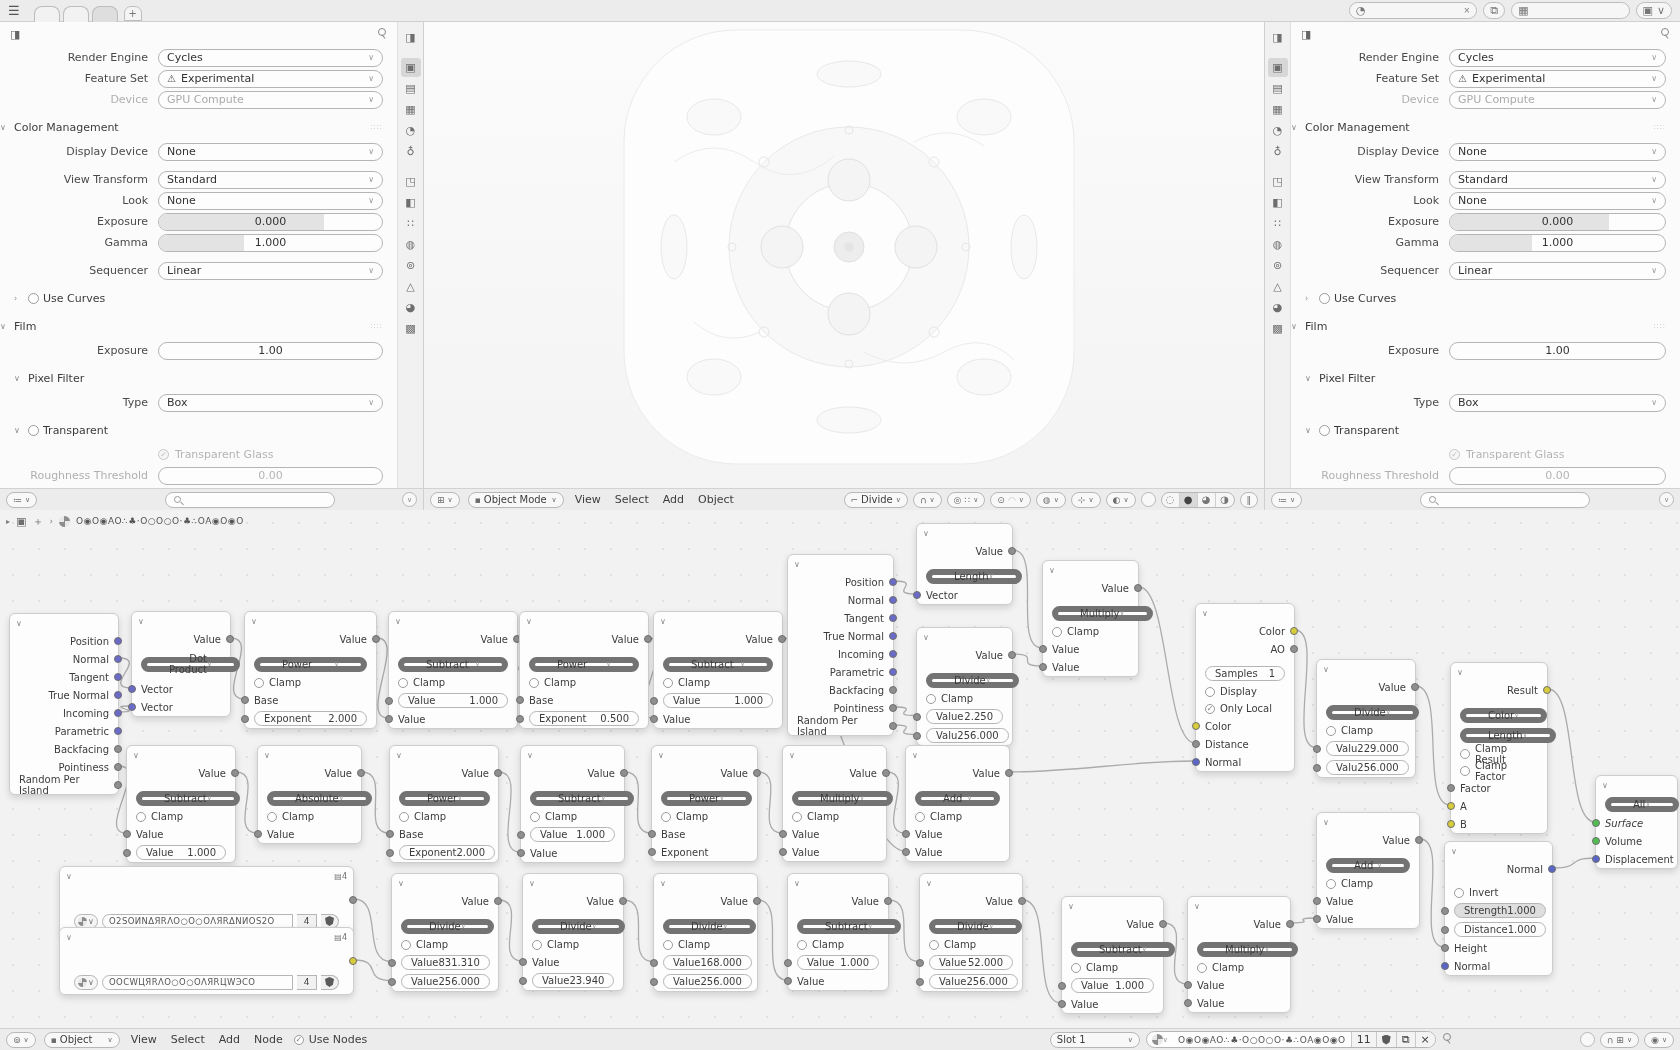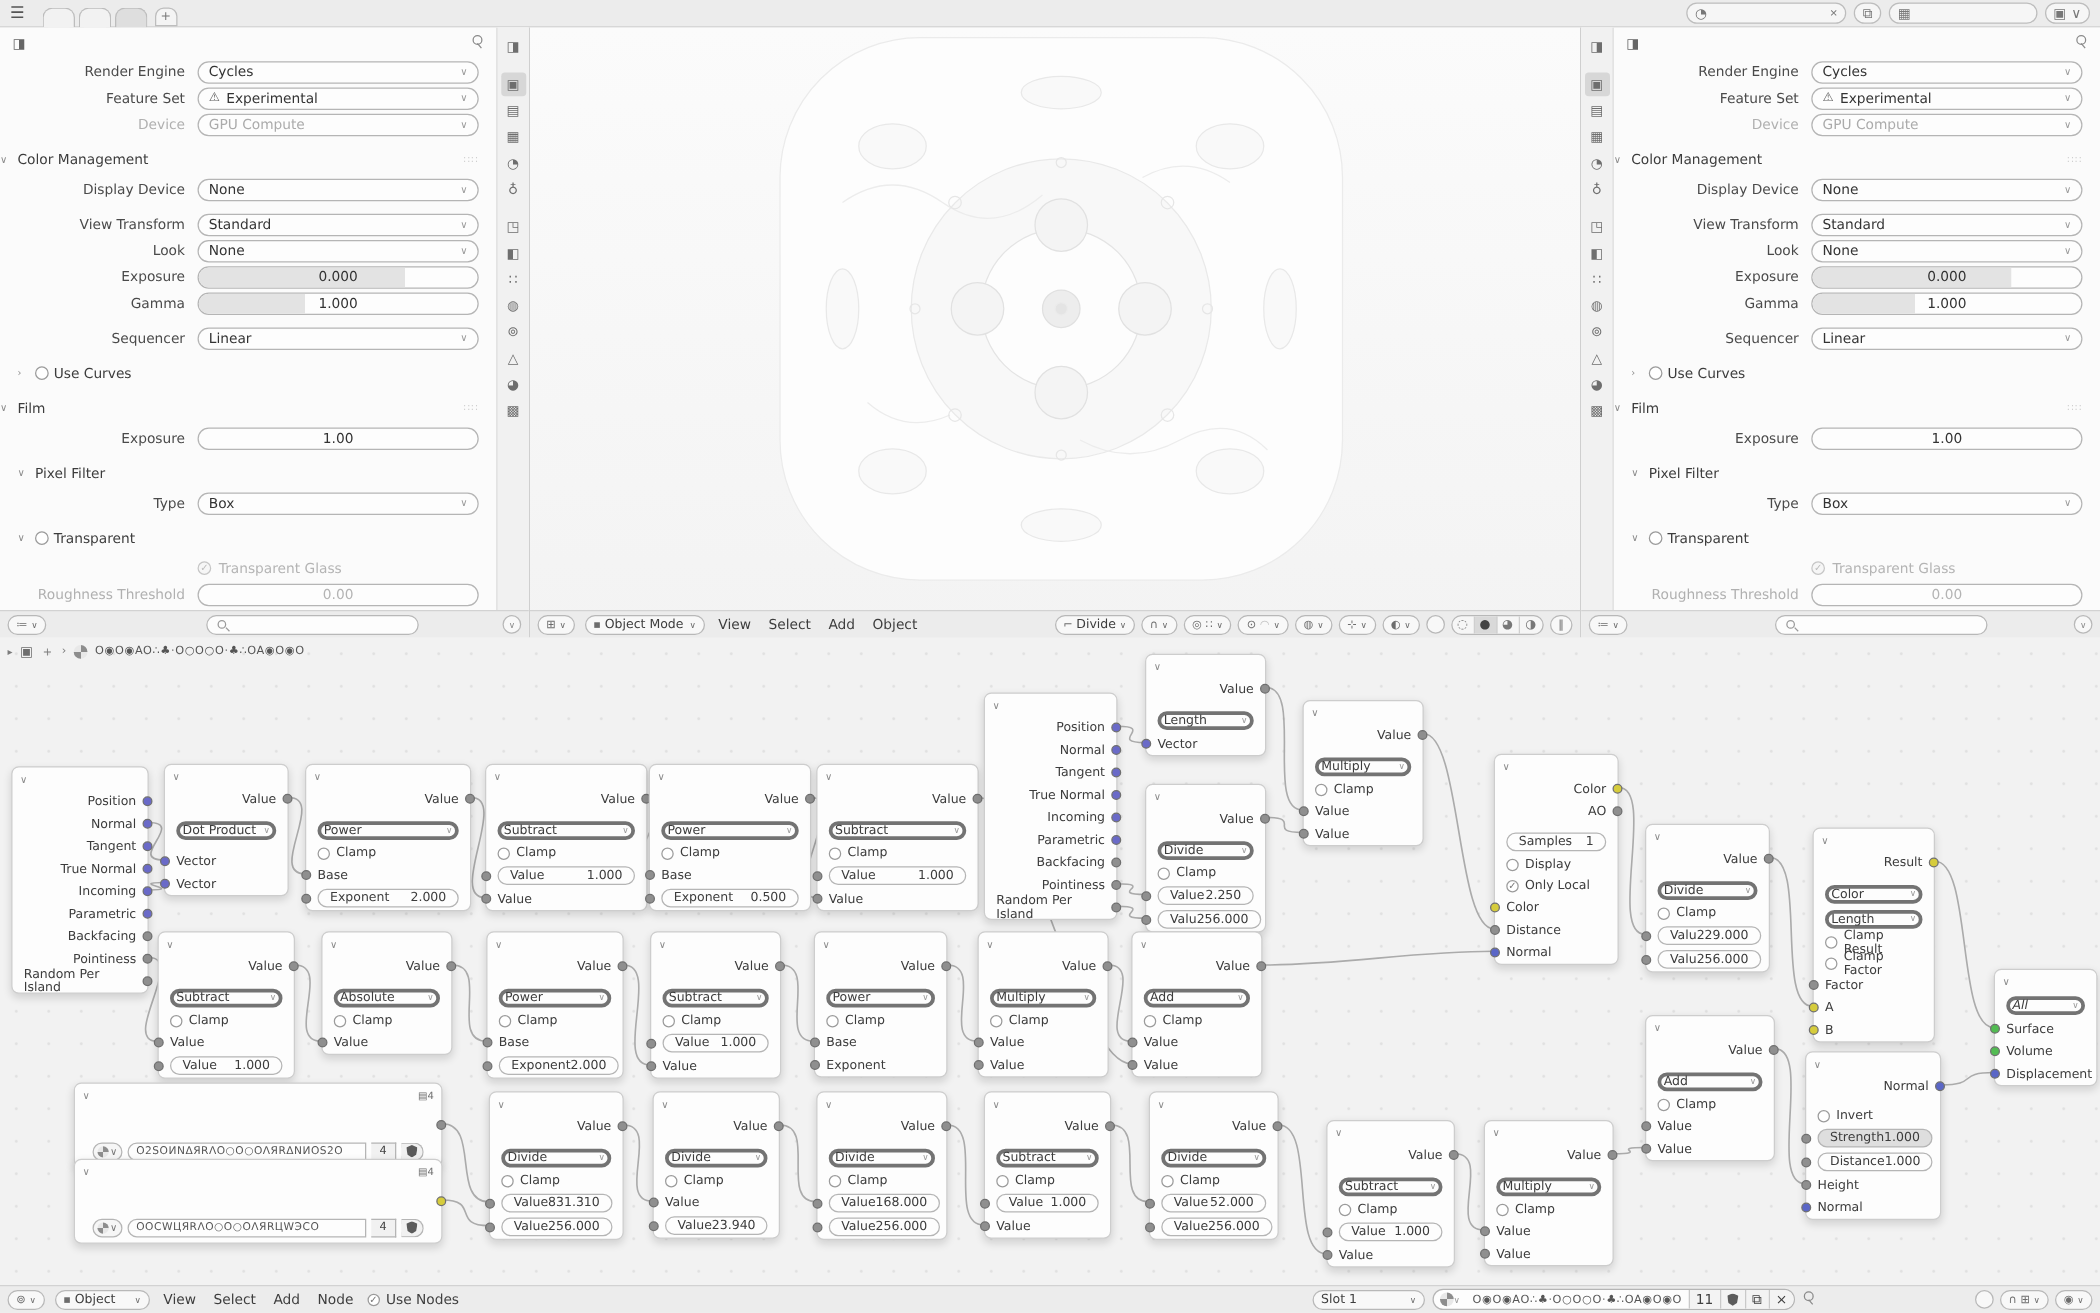--- a/index.html
+++ b/index.html
@@ -97,22 +97,22 @@
   .ne-footer{ position:absolute; left:0; right:0; bottom:0; height:22px; background:#ececec;
     border-top:1px solid #d2d2d2; display:flex; align-items:center; gap:8px; padding:0 6px; z-index:6; }
   .matname{ font-size:9px; letter-spacing:.5px; color:#555; }
 
   .node{ position:absolute; background:#fdfdfd; border:1px solid #cdcdcd; border-radius:6px;
     box-shadow:0 3px 7px rgba(0,0,0,.14); font-size:10px; color:#3c3c3c; z-index:2; }
   .node-header{ height:18px; display:flex; align-items:center; padding:0 6px; color:#8a8a8a; font-size:8px; }
   .node-header .badge{ margin-left:auto; font-size:8px; color:#6f6f6f; }
   .nrow{ position:relative; display:flex; align-items:center; padding:0 9px; }
   .nrow.out{ justify-content:flex-end; }
-  .ndd{ flex:1; display:flex; align-items:center; border:3px solid #737373; border-radius:9px; height:15px;
-    padding:0 2px; background:#fdfdfd; color:#3c3c3c;text-align:right; }
+  .ndd{ flex:1; display:flex; align-items:center; border:6px solid #737373; border-radius:9px; height:15px;
+    padding:0 22px; background:#fdfdfd; color:#3c3c3c;text-align:right; }
   .ndd .chev{ margin-left:auto; color:#9a9a9a; font-size:7px; }
   .nfld{ flex:1; display:flex; align-items:center; justify-content:space-between; border:1px solid #b5b5b5;
     border-radius:9px; height:15px; padding:0 9px; background:#fdfdfd; }
   .nfld.hl{ background:#dedede; }
   .nchk{ display:flex; align-items:center; gap:5px; }
   .nchk .chkcirc{ width:10px; height:10px; }
   .sock{ position:absolute; width:8px; height:8px; border-radius:50%; border:1px solid #6f6f6f; top:50%;
     margin-top:-4px; z-index:3; }
   .sock.left{ left:-4px; } .sock.right{ right:-4px; }
   .db-row{ display:flex; align-items:center; gap:4px; padding:0 5px; }
@@ -1109,27 +1109,27 @@
         </div>
         <div class="nrow" style="height: 18px;">
           <span class="sock left" style="background: rgb(214, 204, 60);"></span>
           <span>B</span>
         </div>
       </div>
       <div class="node" style="left: 1595px; top: 265px; width: 83px;">
         <div class="node-header">
           <span>∨</span>
         </div>
-        <div class="nrow" style="height: 20px; font-style: italic;">
+        <div class="nrow" style="height: 20px;">
           <div class="ndd">
             <span>All</span>
             <span class="chev">∨</span>
           </div>
         </div>
-        <div class="nrow" style="height: 18px;">
+        <div class="nrow" style="height: 18px; font-style: italic;">
           <span class="sock left" style="background: rgb(82, 188, 82);"></span>
           <span>Surface</span>
         </div>
         <div class="nrow" style="height: 18px;">
           <span class="sock left" style="background: rgb(82, 188, 82);"></span>
           <span>Volume</span>
         </div>
         <div class="nrow" style="height: 18px;">
           <span class="sock left" style="background: rgb(90, 102, 199);"></span>
           <span>Displacement</span>

